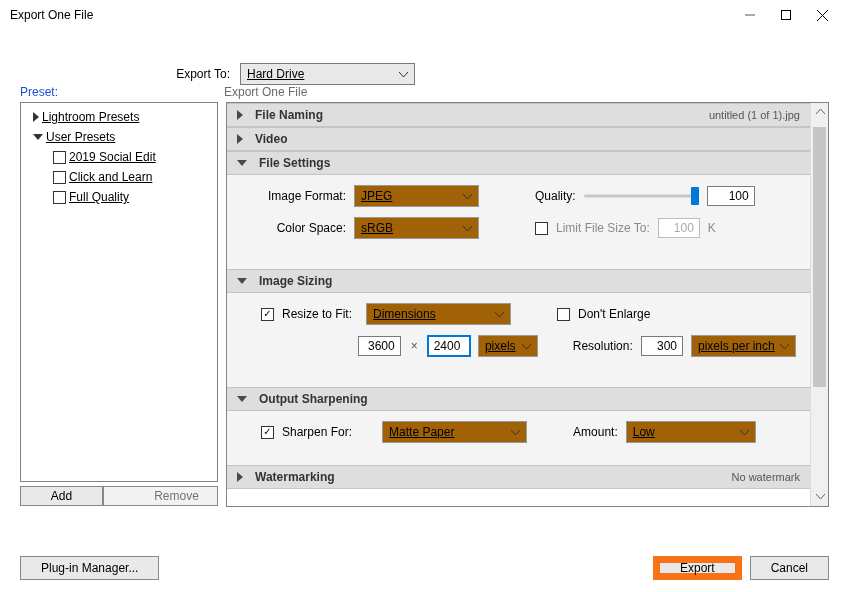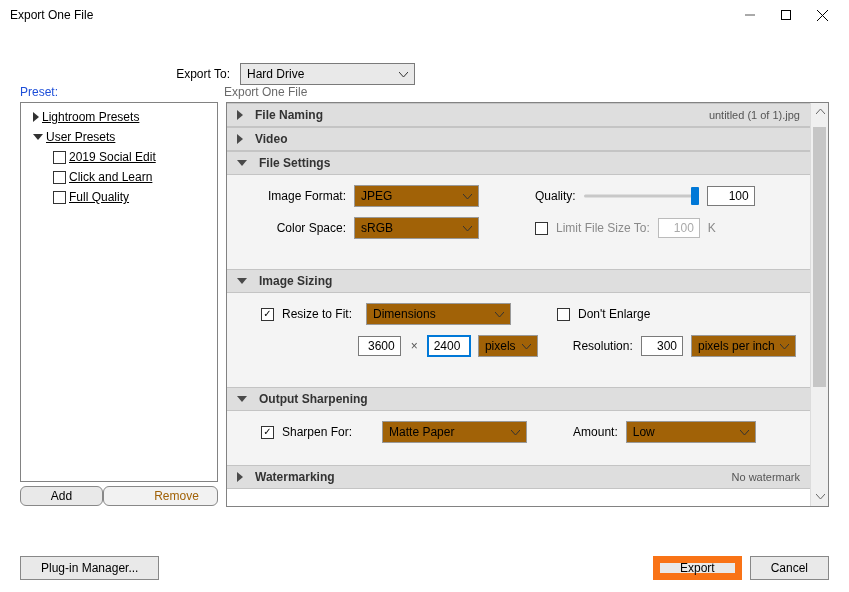--- a/index.html
+++ b/index.html
@@ -47,20 +47,21 @@
   }
   .select {
     border: 1px solid #7a7a7a;
     background: #e9e9e9;
     height: 22px;
     display: inline-flex;
     align-items: center;
     padding: 0 6px;
     position: relative;
     min-width: 140px;
+    text-decoration: underline;
   }
   .select .caret {
     position: absolute;
     right: 6px; top: 50%;
     transform: translateY(-50%);
   }
   .select.light { background: #a16207; border: 1px solid #999; }
   .select.lg { min-width: 175px; }
 
   .labels-row {
@@ -112,32 +113,32 @@
     content: "✓";
     font-size: 10px;
     line-height: 1;
   }
 
   .preset-btnrow {
     display: flex;
     width: 198px;
     margin-top: 4px;
   }
-  .preset-btnrow .btn { flex: 1; border-radius: 6px; }
+  .preset-btnrow .btn { flex: 1; }
   .btn {
     border: 1px solid #888;
     background: #e9e9e9;
     height: 20px;
     display: inline-flex;
     align-items: center;
     justify-content: center;
     font-size: 12px;
     padding: 0 8px;
   }
-  .btn.secondary { background: #f2f2f2; color: #a16207; padding-left: 40px; }
+  .btn.secondary { background: #f2f2f2; color: #737373; padding-left: 40px; }
 
   
   .settings-panel {
     flex: 1;
     height: 405px;
     border: 1px solid #828282;
     background: #fff;
     position: relative;
     overflow: hidden;
   }

